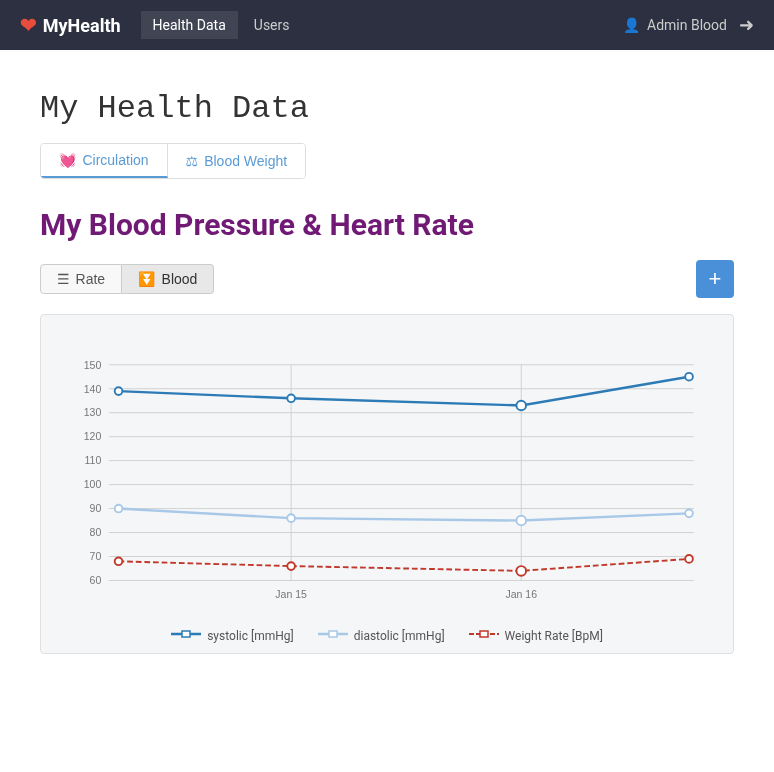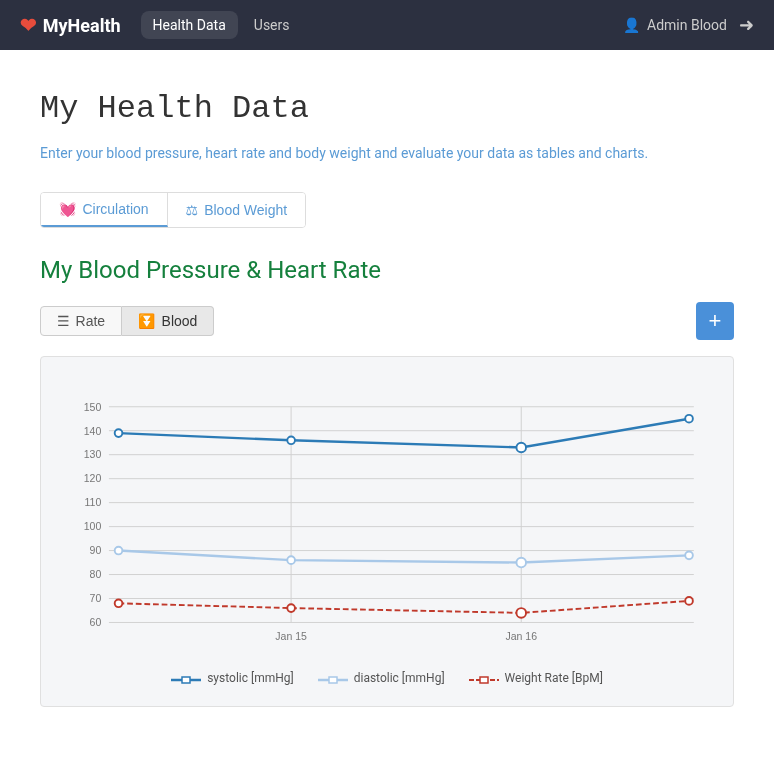--- a/index.html
+++ b/index.html
@@ -31,21 +31,21 @@
     .nav-links {
       display: flex;
       gap: 4px;
       flex: 1;
     }
     .nav-link {
       color: #ccc;
       text-decoration: none;
       padding: 6px 12px;
       font-size: 14px;
-      border-radius: 8px;
+      border-radius: 0;
     }
     .nav-link.active {
       color: #fff;
       background: rgba(255,255,255,0.1);
     }
     .navbar-right {
       display: flex;
       align-items: center;
       gap: 12px;
       font-size: 14px;
@@ -106,24 +106,24 @@
       border-right: 1px solid #ddd;
     }
     .section-tab:last-child { border-right: none; }
     .section-tab.active {
       background: #fff;
       color: #5b9bd5;
       border-bottom: 2px solid #5b9bd5;
     }
 
     .section-heading {
-      font-size: 24px;
-      font-weight: 400;
+      font-size: 30px;
+      font-weight: 700;
       margin-bottom: 18px;
-      color: #15803d;
+      color: #701a75;
     }
 
     
     .view-toggle-row {
       display: flex;
       align-items: center;
       justify-content: space-between;
       margin-bottom: 16px;
     }
     .view-toggle {
@@ -160,40 +160,40 @@
       display: flex;
       align-items: center;
       justify-content: center;
     }
 
     
     .chart-container {
       background: #f5f6f8;
       border: 1px solid #e0e0e0;
       border-radius: 4px;
-      padding: 20px 20px 21px;
+      padding: 20px 20px 10px;
       position: relative;
     }
 
     .chart-svg-wrapper {
       width: 100%;
     }
 
     
     .chart-legend {
       display: flex;
       justify-content: center;
       gap: 24px;
       margin-top: 10px;
       font-size: 12px;
       color: #555;
     }
     .legend-item {
       display: flex;
-      align-items: flex-end;
+      align-items: flex-start;
       gap: 6px;
     }
   </style>
 </head>
 <body>
 
 <nav class="navbar">
   <a class="navbar-brand">
     <span class="brand-icon">❤</span>
     <span>MyHealth</span>
@@ -206,21 +206,20 @@
     <span class="admin-label">
       <span>👤</span>
       <span>Admin Blood</span>
     </span>
     <button class="logout-btn">➜</button>
   </div>
 </nav>
 
 <div class="main">
   <h1 class="page-title">My Health Data</h1>
-  <p class="page-desc">Enter your blood pressure, heart rate and body weight and evaluate your data as tables and charts.</p>
 
   <div class="section-tabs">
     <button class="section-tab active">
       <span>💓</span>
       <span>Circulation</span>
     </button>
     <button class="section-tab">
       <span>⚖</span>
       <span>Blood Weight</span>
     </button>

